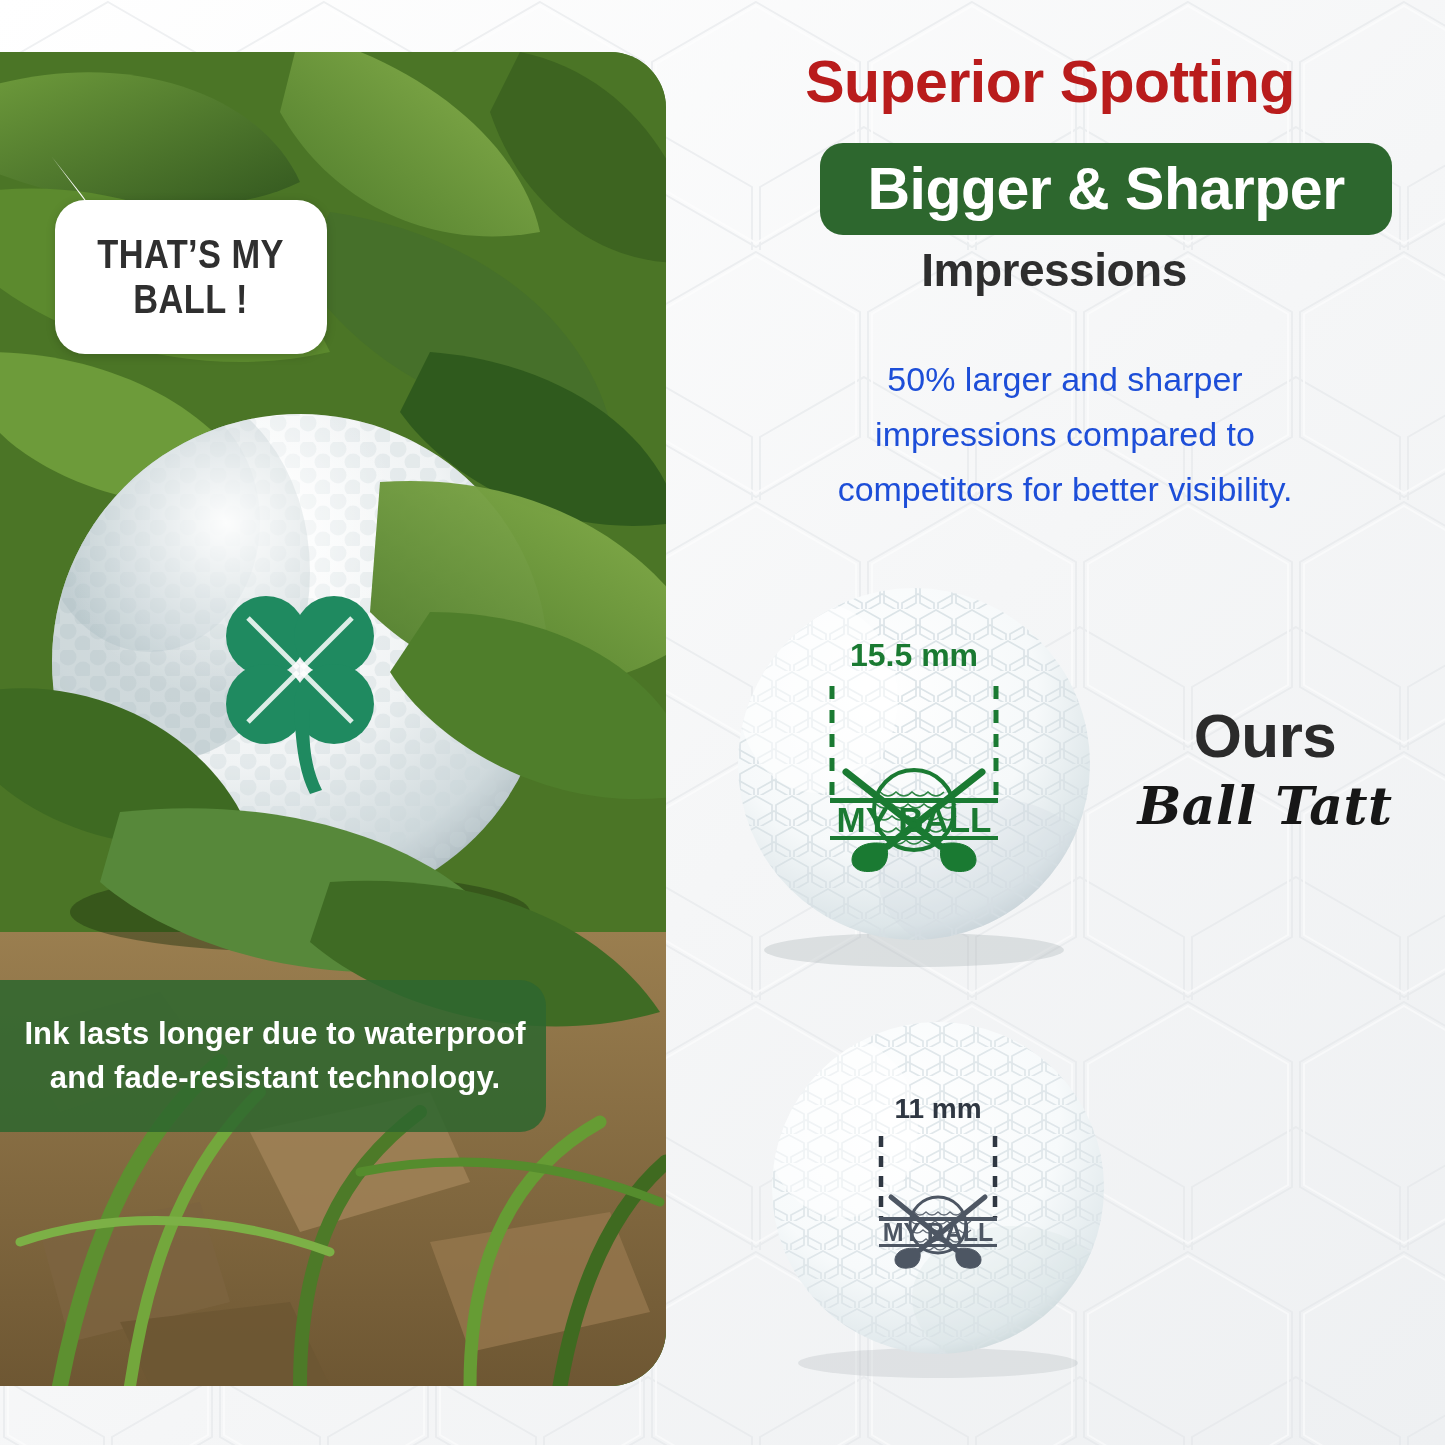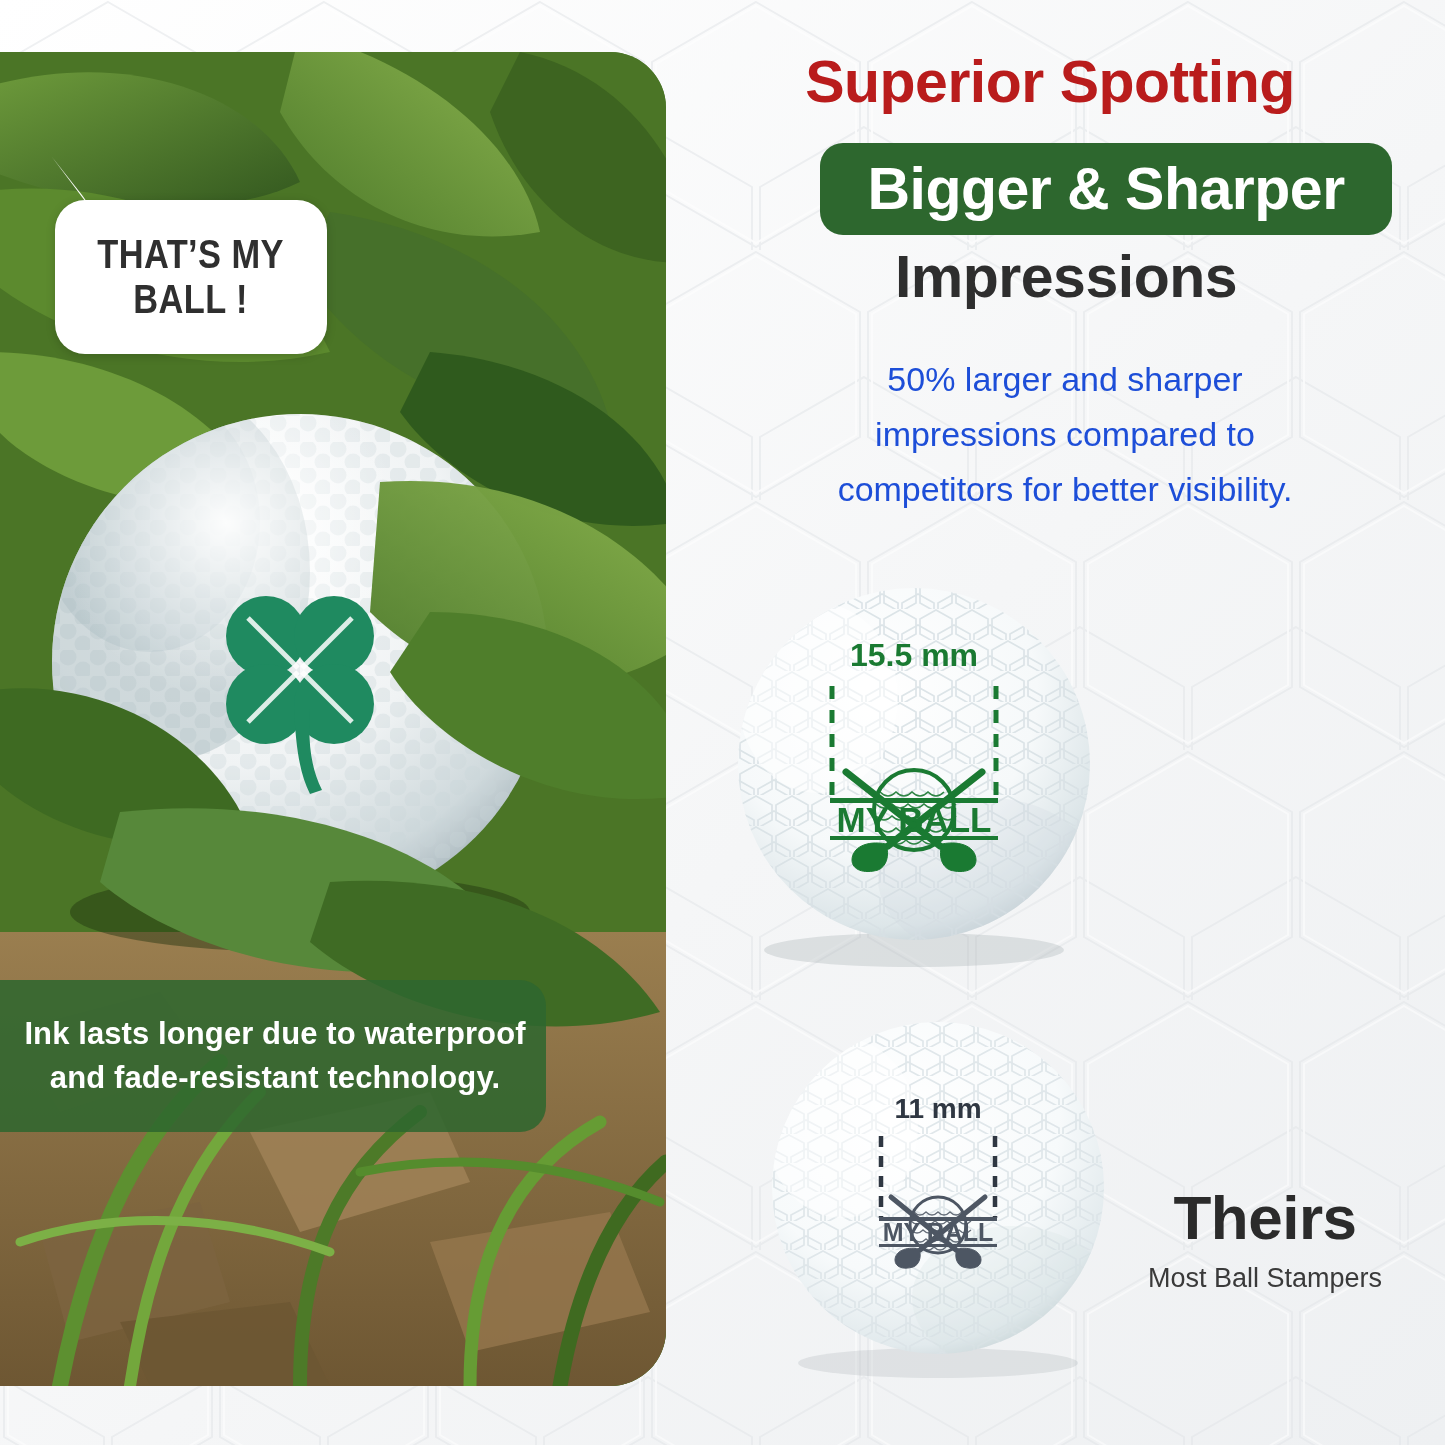--- a/index.html
+++ b/index.html
@@ -81,22 +81,22 @@
   }
   #headline-badge{
     position:absolute; left:120px; top:143px; width:572px; height:92px;
     background:#2d672e; border-radius:23px;
     display:flex; align-items:center; justify-content:center;
   }
   #headline-badge span{
     font-size:59px; font-weight:bold; color:#ffffff; letter-spacing:-.5px;
   }
   #headline-2{
-    position:absolute; left:16px; top:243px; width:700px;
-    text-align:center; font-size:59px; font-weight:bold;
+    position:absolute; left:4px; top:243px; width:700px;
+    text-align:center; font-size:46px; font-weight:bold;
     color:#2e2e2e; letter-spacing:-.5px;
   }
   #subcopy{
     position:absolute; left:20px; top:352px; width:690px;
     text-align:center; font-size:34px; line-height:1.62;
     color:#1d4ed8; white-space:pre-line;
   }
 
   
   .ballwrap{ position:absolute; }
@@ -346,20 +346,24 @@
             </g>
 
             <rect x="-84" y="24" width="168" height="5" stroke="none"></rect>
             <rect x="-84" y="62" width="168" height="4" stroke="none"></rect>
             <text x="0" y="58" text-anchor="middle" stroke="none" font-family="Liberation Sans, sans-serif" font-size="35" font-weight="bold" fill="#1a7a32">MY BALL</text>
           </g>
         </g>
       </svg>
     </div>
 
+    <div class="side-label" id="label-ours">
+      <div class="big">Ours</div>
+      <div class="script">Ball Tatt</div>
+    </div>
 
     <div class="ballwrap" id="ball-theirs">
       <svg viewBox="0 0 340 360">
         <defs>
           <radialGradient id="tb" cx="40%" cy="30%" r="75%">
             <stop offset="0%" stop-color="#ffffff"></stop>
             <stop offset="62%" stop-color="#f7fafb"></stop>
             <stop offset="90%" stop-color="#e2eaed"></stop>
             <stop offset="100%" stop-color="#c9d4d8"></stop>
           </radialGradient>
@@ -405,19 +409,15 @@
               <path d="M-16 47 q 6 6 12 0 q 6 6 12 0"></path>
             </g>
             <rect x="-59" y="17" width="118" height="4" stroke="none"></rect>
             <rect x="-59" y="44" width="118" height="3" stroke="none"></rect>
             <text x="0" y="41" text-anchor="middle" stroke="none" font-family="Liberation Sans, sans-serif" font-size="25" font-weight="bold" fill="#4d5663">MY BALL</text>
           </g>
         </g>
       </svg>
     </div>
 
-    <div class="side-label" id="label-theirs">
-      <div class="big">Theirs</div>
-      <div class="small">Most Ball Stampers</div>
-    </div>
 
   </div>
 </div>
 
 </body></html>

